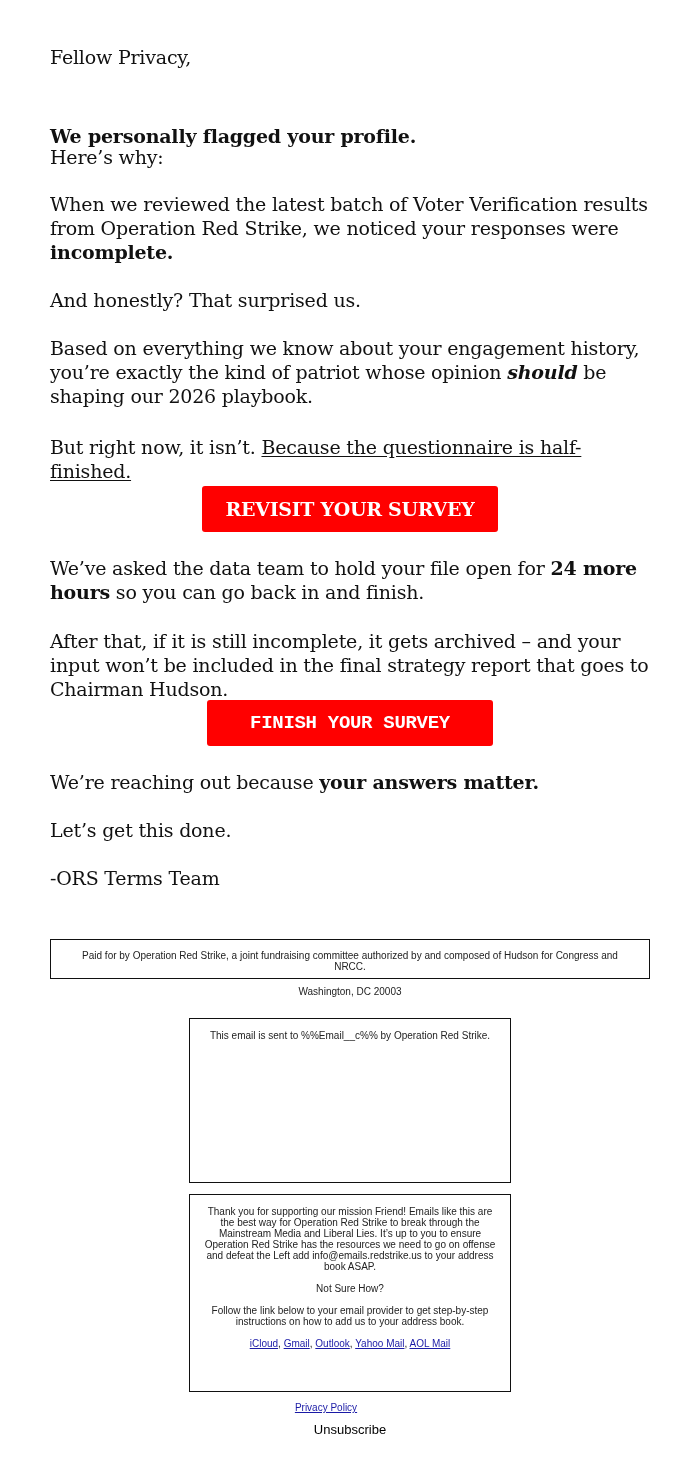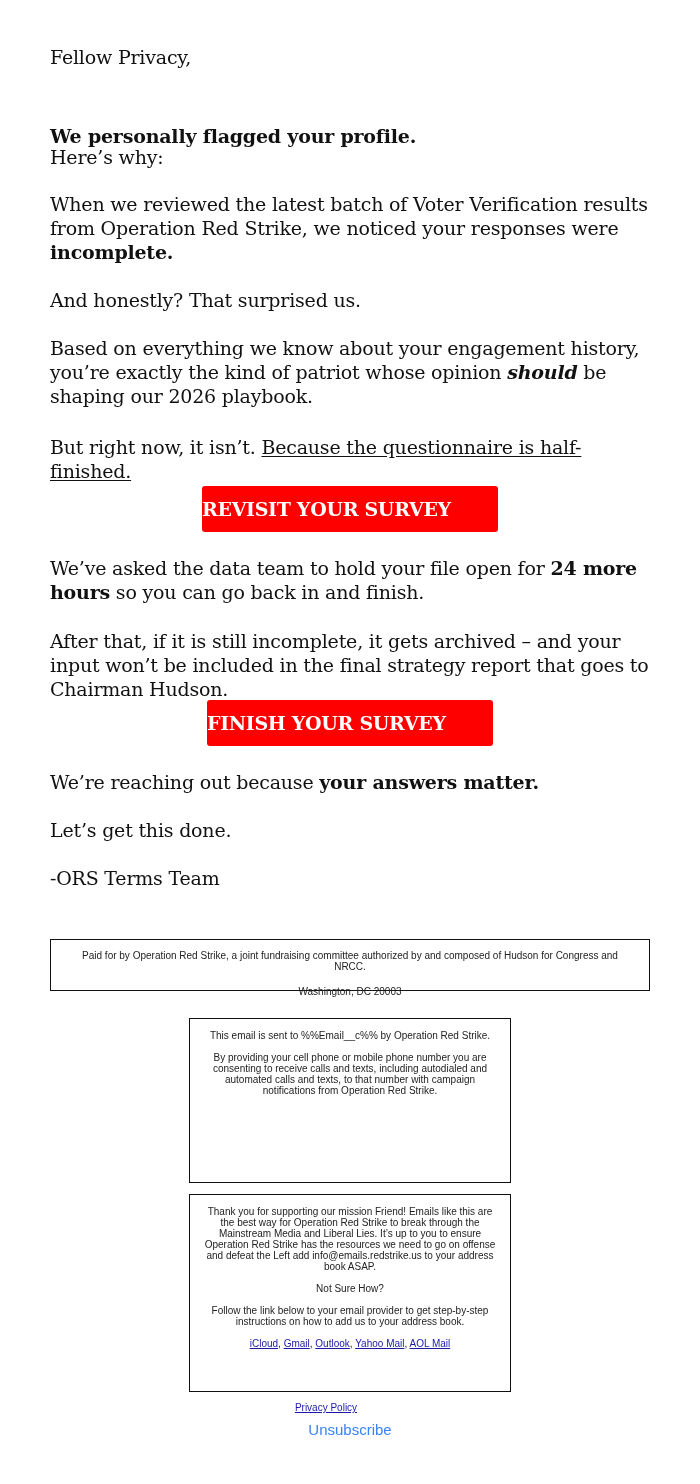--- a/index.html
+++ b/index.html
@@ -33,21 +33,21 @@
     .para .bi { font-weight: bold; font-style: italic; }
     .para .ul { text-decoration: underline; text-underline-offset: 2px; }
     .cta {
       position: absolute;
       background: #ff0000;
       color: #ffffff;
       border-radius: 3px;
       font-family: "DejaVu Serif", "Liberation Serif", serif;
       font-weight: bold;
       font-size: 19px;
-      text-align: left;
+      text-align: center;
       letter-spacing: -0.3px;
       line-height: 46px;
       height: 46px;
       cursor: pointer;
       text-decoration: none;
       display: block;
     }
     .footer {
       font-family: "Liberation Sans", "DejaVu Sans", sans-serif;
       font-size: 10px;
@@ -78,22 +78,22 @@
       position: absolute;
       left: 0;
       width: 652px;
       top: 1402px;
     }
     .unsub {
       position: absolute;
       left: 0;
       width: 700px;
       top: 1423px;
-      color: #3b82f6;
-      font-size: 15px;
+      color: #000000;
+      font-size: 13px;
       line-height: 14px;
     }
   </style>
 </head>
 <body>
 
 <div class="email-body">
 
   <p class="para" style="top:45px;">Fellow Privacy,</p>
 
@@ -115,35 +115,34 @@
 
   <p class="para" style="top:770px;"><span>We’re reaching out because </span><b>your answers matter.</b></p>
 
   <p class="para" style="top:818px;">Let’s get this done.</p>
 
   <p class="para" style="top:866px;">-ORS Terms Team</p>
 </div>
 
 <a class="cta" style="left:202px; top:486px; width:296px;">REVISIT YOUR SURVEY</a>
 
-<a class="cta" style="left:207px; top:700px; width:286px;">FINISH YOUR SURVEY</a>
+<a class="cta" style="left:207px; top:700px; width:286px;font-family:Liberation Mono, monospace;">FINISH YOUR SURVEY</a>
 
 <div class="footer">
 
-  <div class="box" style="left:50px; top:939px; width:600px; height:52px; padding:10px 16px;">
+  <div class="box" style="left:50px; top:939px; width:600px; height:40px; padding:10px 16px;">
     <span>Paid for by Operation Red Strike, a joint fundraising committee authorized by and composed of Hudson for Congress and NRCC.</span>
   </div>
 
   <div class="address">
     <div>Washington, DC 20003</div>
   </div>
 
   <div class="box" style="left:189px; top:1018px; width:322px; height:165px; padding:11px 14px;">
     <p>This email is sent to %%Email__c%% by Operation Red Strike.</p>
-    <p>By providing your cell phone or mobile phone number you are consenting to receive calls and texts, including autodialed and automated calls and texts, to that number with campaign notifications from Operation Red Strike.</p>
   </div>
 
   <div class="box" style="left:189px; top:1194px; width:322px; height:198px; padding:11px 12px;">
     <p>Thank you for supporting our mission Friend! Emails like this are the best way for Operation Red Strike to break through the Mainstream Media and Liberal Lies. It’s up to you to ensure Operation Red Strike has the resources we need to go on offense and defeat the Left add info@emails.redstrike.us to your address book ASAP.</p>
     <p>Not Sure How?</p>
     <p>Follow the link below to your email provider to get step-by-step instructions on how to add us to your address book.</p>
     <p>
       <a class="link">iCloud</a><span>, </span><a class="link">Gmail</a><span>, </span><a class="link">Outlook</a><span>, </span><a class="link">Yahoo Mail</a><span>, </span><a class="link">AOL Mail</a>
     </p>
   </div>

